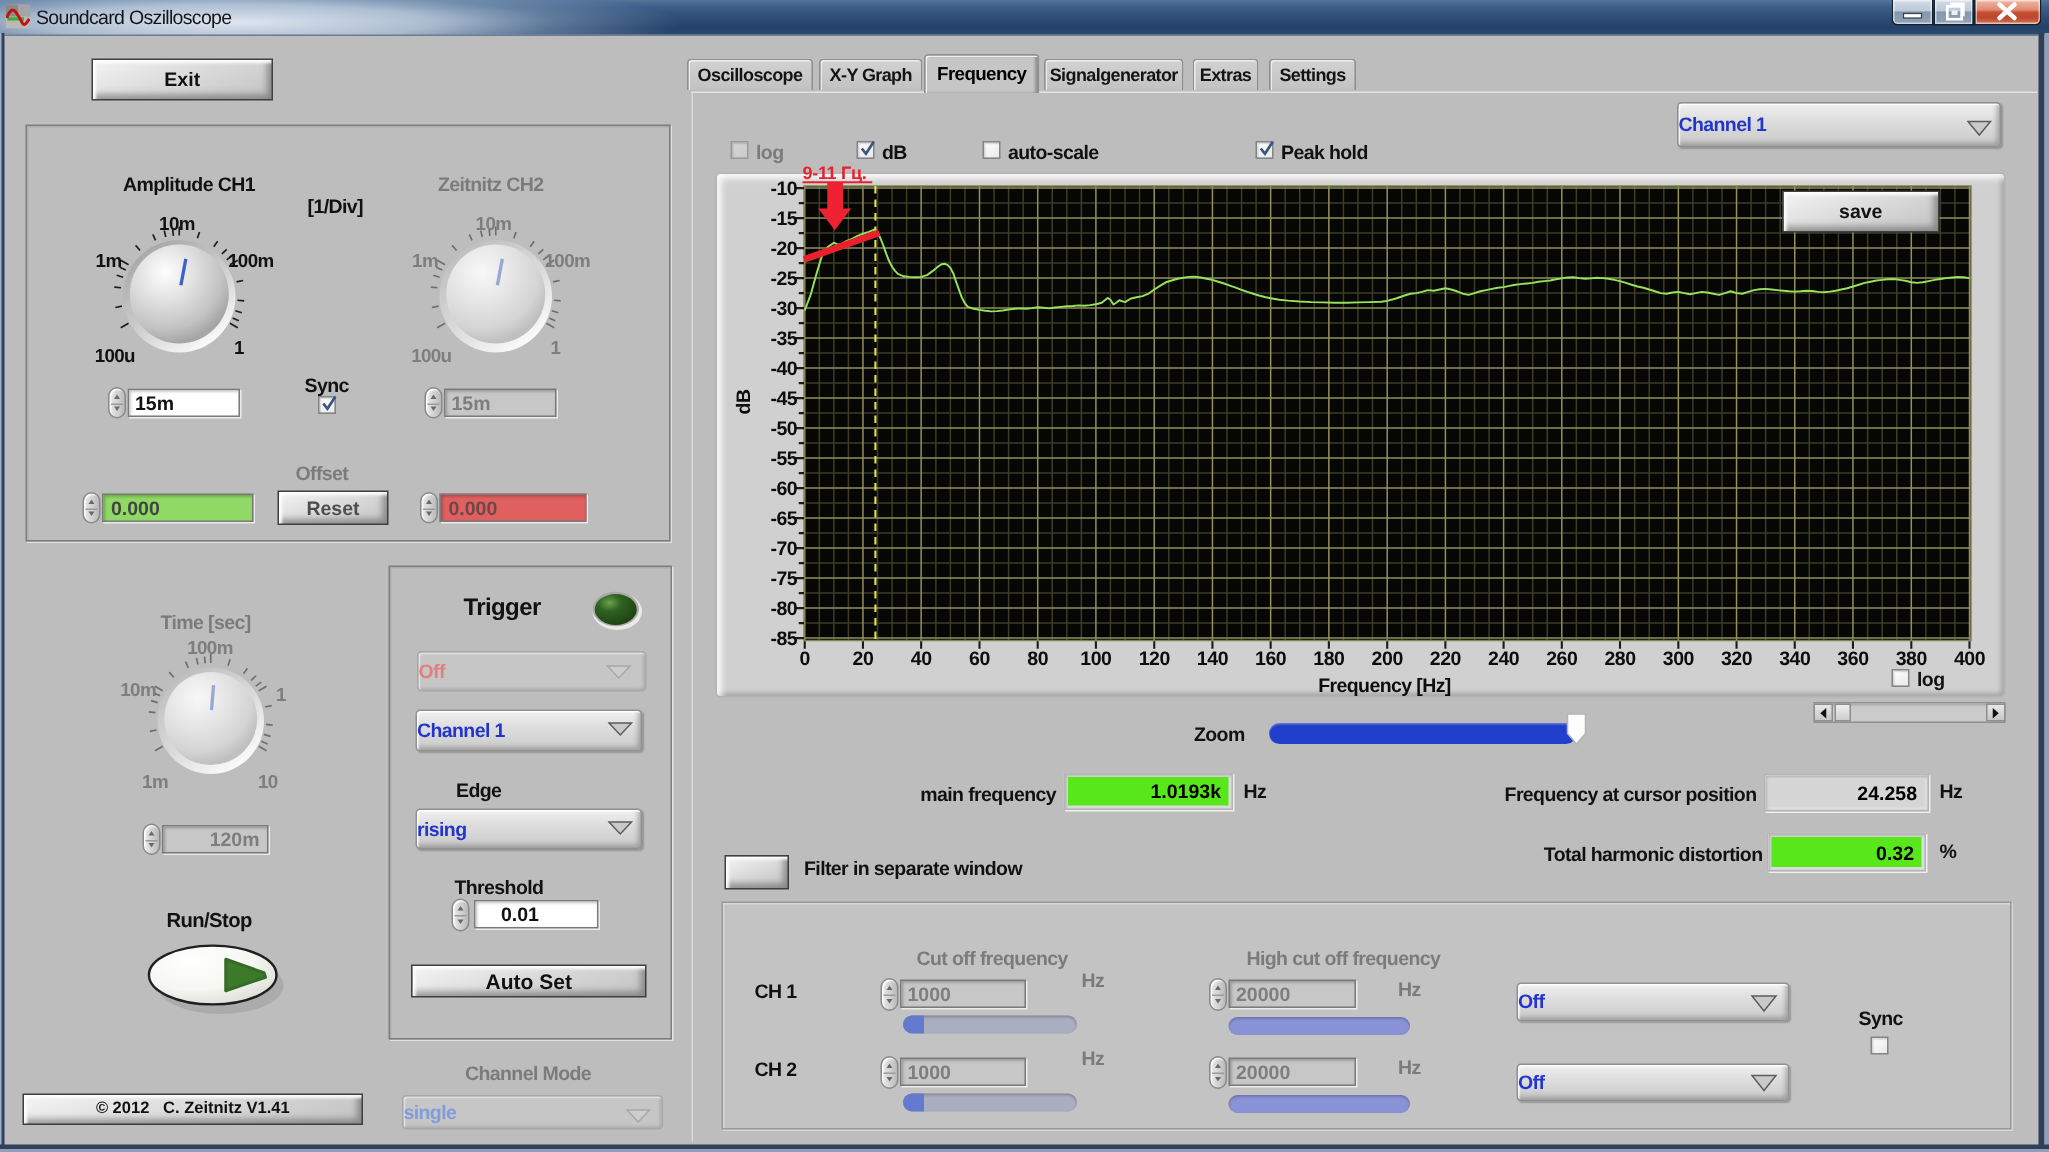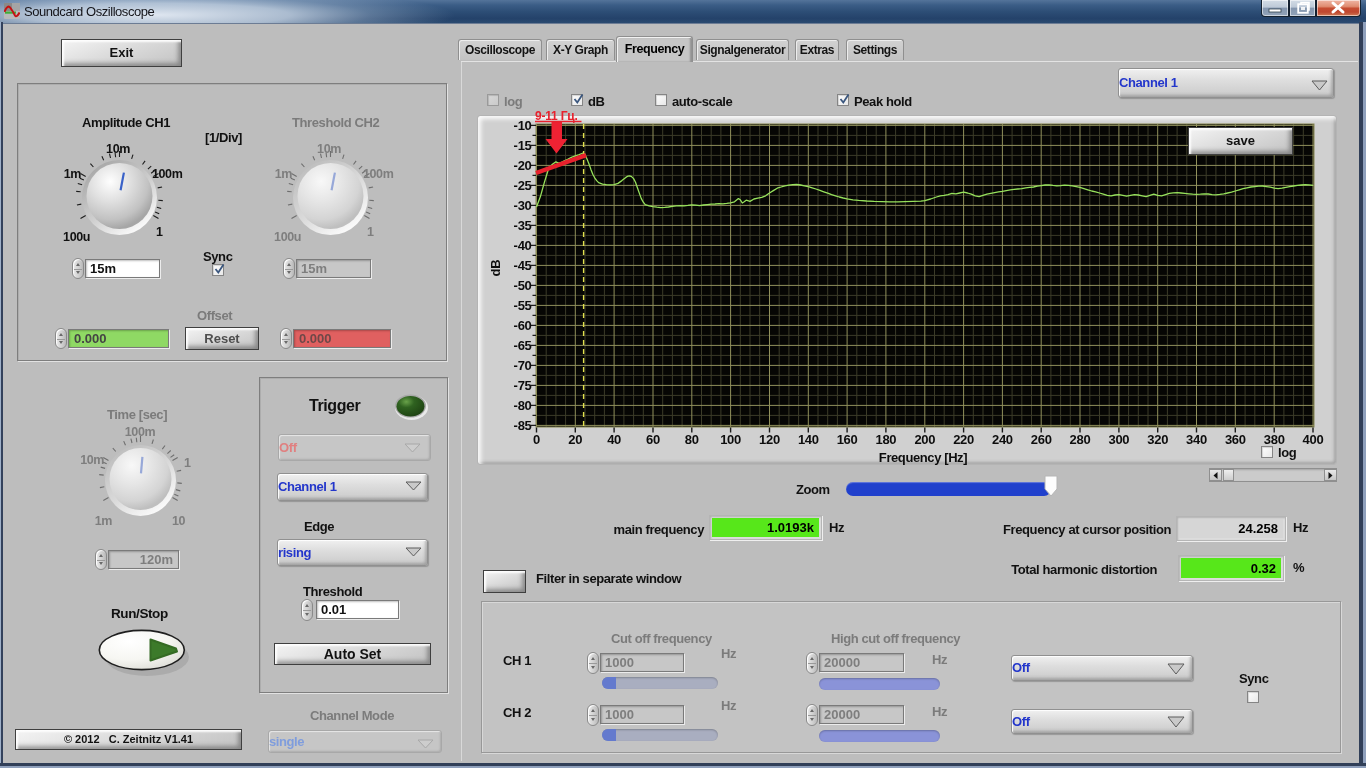--- a/index.html
+++ b/index.html
@@ -120,21 +120,21 @@
 <div class="abs" id="brd_l2"></div>
 <div class="abs" id="brd_r2"></div>
 <div class="abs" id="brd_r1"></div>
 <div class="abs" id="brd_b1"></div>
 <div class="abs" id="brd_b2"></div>
 
 <div class="btn" style="left:61px;top:39px;width:121px;height:28px;line-height:26px">Exit</div>
 <div class="box" style="left:17px;top:83px;width:430px;height:278px"></div>
 <div class="lab" style="left:82px;top:115px">Amplitude CH1</div>
 <div class="lab" style="left:205px;top:130px">[1/Div]</div>
-<div class="lab gray" style="left:292px;top:115px">Threshold CH2</div>
+<div class="lab gray" style="left:292px;top:115px">Zeitnitz CH2</div>
 
 <div class="spin" style="left:72px;top:258px;height:21px">
     <i class="up"></i>
     <i class="dn"></i>
   </div>
 <div class="fld" style="left:85px;top:259px;width:75px;height:19px;line-height:17px;padding-left:4px">15m</div>
 <div class="spin" style="left:283px;top:258px;height:21px">
     <i class="up"></i>
     <i class="dn"></i>
   </div>
@@ -181,21 +181,21 @@
 <div class="lab" style="left:304px;top:519px">Edge</div>
 <div class="dd" style="left:277px;top:539px;width:151px;height:27px;line-height:25px">rising</div>
 <svg class="abs" style="left:405px;top:547px" width="18" height="11">
     <path d="M1 1 H16 L8.5 9 Z" fill="#c9c9c9" stroke="#5c5c5c" stroke-width="1"></path>
   </svg>
 <div class="lab" style="left:303px;top:584px">Threshold</div>
 <div class="spin" style="left:301px;top:599px;height:22px">
     <i class="up"></i>
     <i class="dn"></i>
   </div>
-<div class="fld" style="left:316px;top:600px;width:83px;height:19px;line-height:17px;padding-left:4px">0.01</div>
+<div class="fld" style="left:316px;top:600px;width:83px;height:19px;line-height:17px;padding-left:17px">0.01</div>
 <div class="btn" style="left:274px;top:643px;width:157px;height:22px;line-height:20px;font-size:14px">Auto Set</div>
 
 <div class="lab gray" style="left:310px;top:708px">Channel Mode</div>
 <div class="dd dis" style="left:268px;top:730px;width:174px;height:23px;line-height:21px;color:#7f9ddd">single</div>
 <svg class="abs" style="left:417px;top:739px" width="18" height="11">
     <path d="M1 1 H16 L8.5 9 Z" fill="#cdcdcd" stroke="#a8a8a8" stroke-width="1"></path>
   </svg>
 
 <div class="abs" id="tabedge_v"></div>
 <div class="abs" id="tabedge_h"></div>
@@ -307,21 +307,21 @@
 <div class="rlab" style="right:662px;top:522px">main frequency</div>
 <div class="vfr" style="left:709px;top:515px;width:113px;height:25px">
     <div class="vin" style="background:#57e71a">1.0193k</div>
   </div>
 <div class="lab" style="left:829px;top:520px">Hz</div>
 <div class="rlab" style="right:195px;top:522px">Frequency at cursor position</div>
 <div class="vfr" style="left:1176px;top:516px;width:110px;height:25px">
     <div class="vin" style="background:#d6d6d6">24.258</div>
   </div>
 <div class="lab" style="left:1293px;top:520px">Hz</div>
-<div class="rlab" style="right:209px;top:562px">Total harmonic distortion</div>
+<div class="rlab" style="right:191px;top:562px">Total harmonic distortion</div>
 <div class="vfr" style="left:1178px;top:555px;width:106px;height:26px">
     <div class="vin" style="background:#57e71a">0.32</div>
   </div>
 <div class="lab" style="left:1293px;top:560px">%</div>
 
 <div class="btn" style="left:483px;top:570px;width:43px;height:23px"></div>
 <div class="lab" style="left:536px;top:571px;font-size:13px">Filter in separate window</div>
 <div class="abs" id="fpanel"></div>
 <div class="lab gray" style="left:611px;top:631px">Cut off frequency</div>
 <div class="lab gray" style="left:831px;top:631px">High cut off frequency</div>

